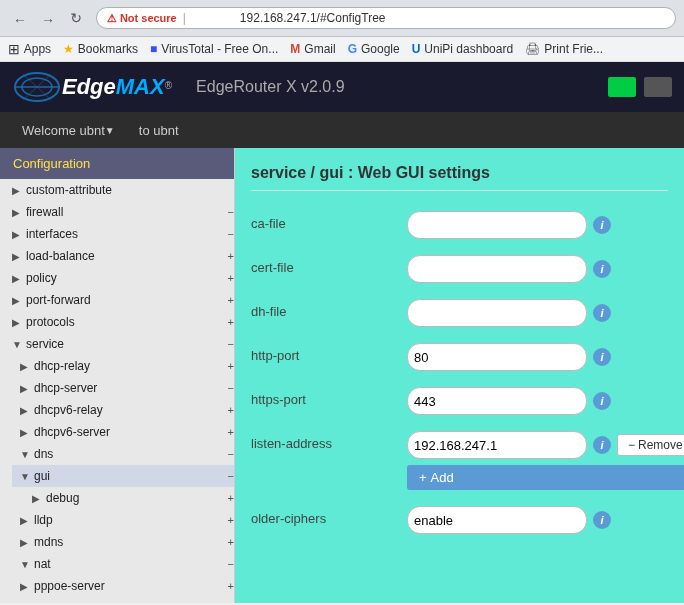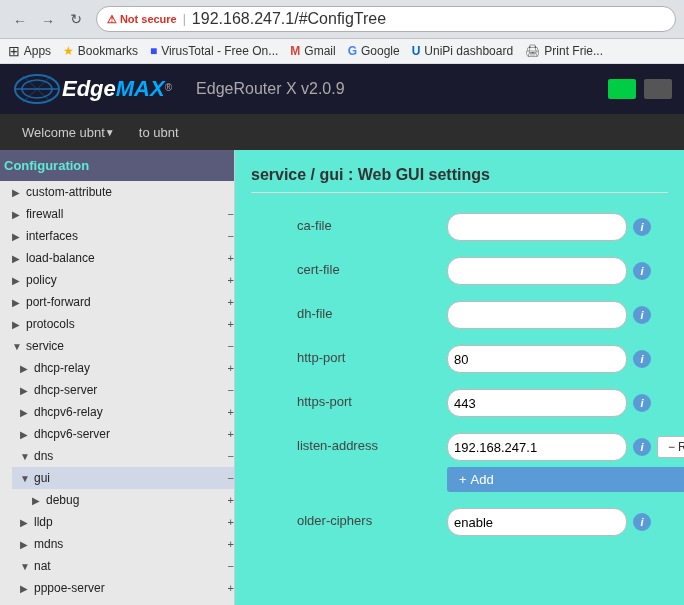--- a/index.html
+++ b/index.html
@@ -19,21 +19,21 @@
       width: 24px; height: 24px; border-radius: 50%;
       display: flex; align-items: center; justify-content: center;
       background: none; border: none; cursor: pointer; color: #555; font-size: 14px;
     }
     .address-bar {
       flex: 1; background: white; border: 1px solid #b0b0b0;
       border-radius: 16px; padding: 3px 10px;
       display: flex; align-items: center; gap: 6px; font-size: 12px;
     }
     .not-secure { color: #d93025; font-weight: bold; font-size: 11px; display: flex; align-items: center; gap: 3px; }
-    .address-text { color: #333; font-size: 16px; }
+    .address-text { color: #333; font-size: 12px; margin-left: 48px; }
     .bookmarks-bar {
       background: #f1f3f4;
       padding: 4px 8px;
       display: flex;
       align-items: center;
       gap: 12px;
       border-bottom: 1px solid #ddd;
       font-size: 12px;
       overflow: hidden;
     }
@@ -73,22 +73,22 @@
     .main-layout { display: flex; height: calc(605px - 50px - 36px - 28px - 36px); }
 
     
     .sidebar {
       width: 235px; background: #e8e8e8;
       border-right: 1px solid #ccc;
       overflow-y: auto; overflow-x: hidden;
       flex-shrink: 0;
     }
     .sidebar-header {
-      background: #5a5a7a; color: #5eead4;
-      padding: 8px 4px; font-size: 13px; font-weight: bold;
+      background: #5a5a7a; color: #fde047;
+      padding: 8px 13px; font-size: 13px; font-weight: normal;
     }
     .tree-item {
       padding: 4px 0 4px 12px;
       display: flex; align-items: center; gap: 4px;
       cursor: pointer; font-size: 12px; color: #222;
       white-space: nowrap;
     }
     .tree-toggle { font-size: 10px; color: #555; width: 10px; }
     .tree-item .item-text { flex: 1; }
     .item-suffix { color: #555; font-size: 11px; margin-left: 2px; }
@@ -100,21 +100,21 @@
     .content-area {
       flex: 1; background: #5eead4;
       padding: 16px; overflow-y: auto;
     }
     .content-title {
       font-size: 16px; font-weight: bold; color: #333;
       margin-bottom: 20px; border-bottom: 1px solid #ddd; padding-bottom: 8px;
     }
     .form-row {
       display: flex; align-items: flex-start;
-      margin-bottom: 16px; gap: 10px; margin-left: 46px;
+      margin-bottom: 16px; gap: 16px;
     }
     .form-label {
       width: 140px; color: #444; font-size: 13px;
       padding-top: 5px; flex-shrink: 0;
     }
     .form-input-area { display: flex; align-items: center; gap: 6px; flex: 1; }
     .form-input {
       width: 180px; height: 28px;
       border: 1px solid #bbb; border-radius: 13px;
       padding: 0 6px; font-size: 13px; background: white;

